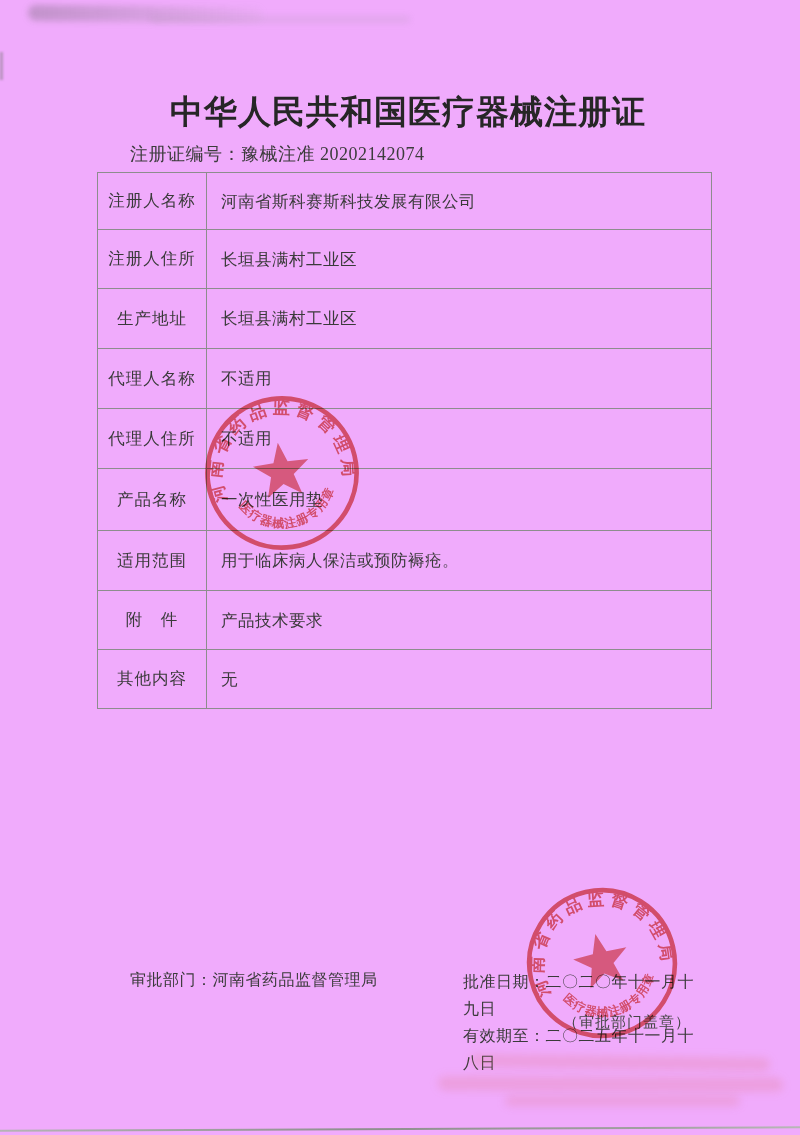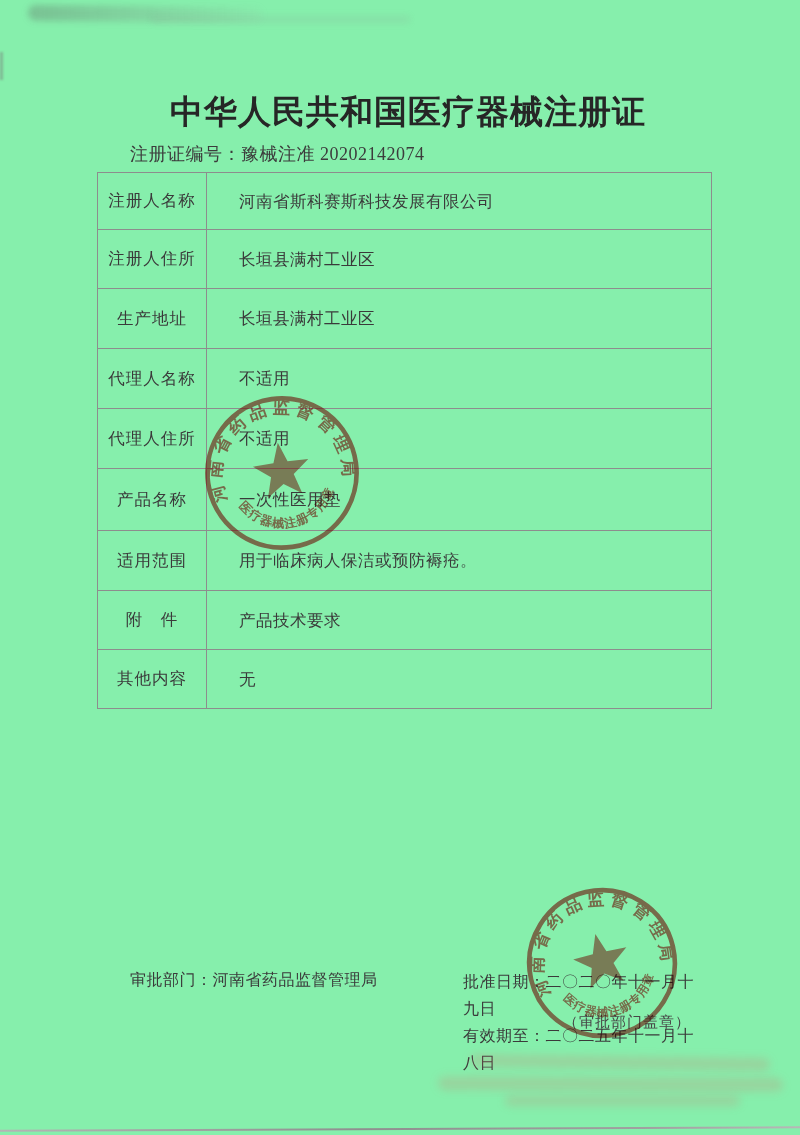--- a/index.html
+++ b/index.html
@@ -1,20 +1,20 @@
 <!DOCTYPE html>
 <html><head>
 <meta charset="utf-8">
 <style>
   html,body{margin:0;padding:0;background:#e8e8e8;}
   .page{
     position:relative;
     width:800px;height:1135px;
     margin:0 auto;
-    background:#86efac;
+    background:#f0abfc;
     overflow:hidden;
     font-family:"Liberation Serif","DejaVu Serif",serif;
     color:#3a3a3a;
   }
   
   .smudge-top{
     position:absolute;left:28px;top:6px;width:235px;height:16px;
     background:linear-gradient(to right, rgba(90,90,90,.30), rgba(120,120,120,.18) 60%, rgba(150,150,150,.05));
     filter:blur(3px);transform:rotate(.6deg);border-radius:8px;
   }
@@ -46,21 +46,21 @@
     position:absolute;left:97px;top:172px;width:615px;
     border-collapse:collapse;table-layout:fixed;
   }
   table.cert td{
     border:1px solid #8d8d8d;
     font-size:16.5px;
     vertical-align:middle;
     color:#3a3a3a;
   }
   td.lbl{width:104px;text-align:center;letter-spacing:1px;padding:0 2px;margin-top:40px;}
-  td.val{padding:2px 10px 2px 32px;line-height:29px;letter-spacing:.5px;}
+  td.val{padding:2px 10px 2px 14px;line-height:29px;letter-spacing:.5px;}
   tr.r0 td{height:52px} tr.r1 td{height:54px} tr.r2 td{height:55px}
   tr.r3 td{height:55px} tr.r4 td{height:55px} tr.r5 td{height:57px}
   tr.r6 td{height:57px} tr.r7 td{height:197px}
   tr.r8 td{height:55px} tr.r9 td{height:54px} tr.r10 td{height:54px}
   tr.r11 td{height:46px}
   tr.r7 td.val{line-height:33px;}
   
   .dept{position:absolute;left:130px;top:970px;font-size:16px;letter-spacing:.5px;}
   .dates{position:absolute;left:463px;top:968px;width:240px;font-size:16px;line-height:27px;letter-spacing:.5px;}
   .sealnote{position:absolute;left:463px;top:1013px;width:228px;text-align:right;font-size:15px;letter-spacing:1px;color:#474747;}

